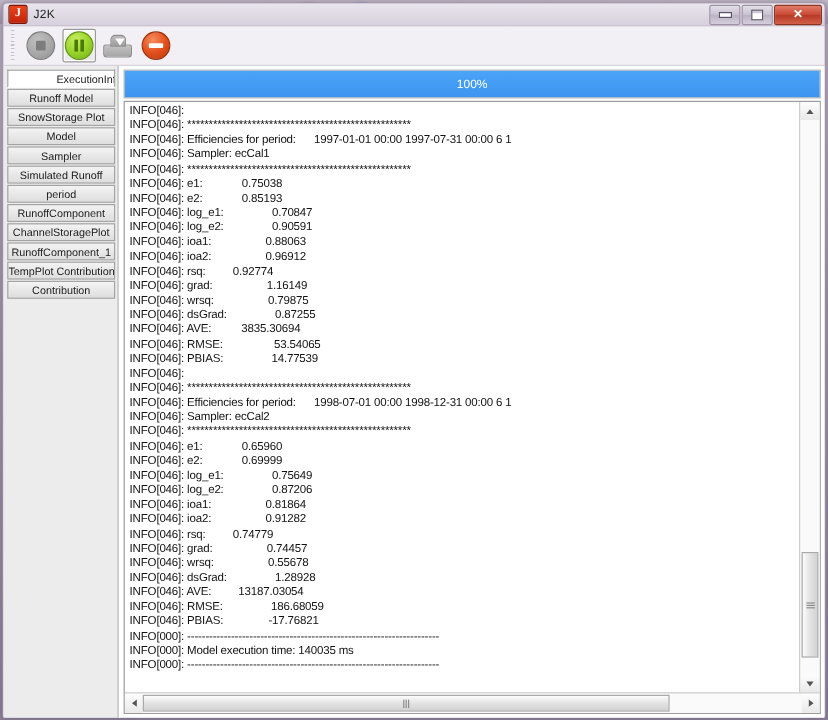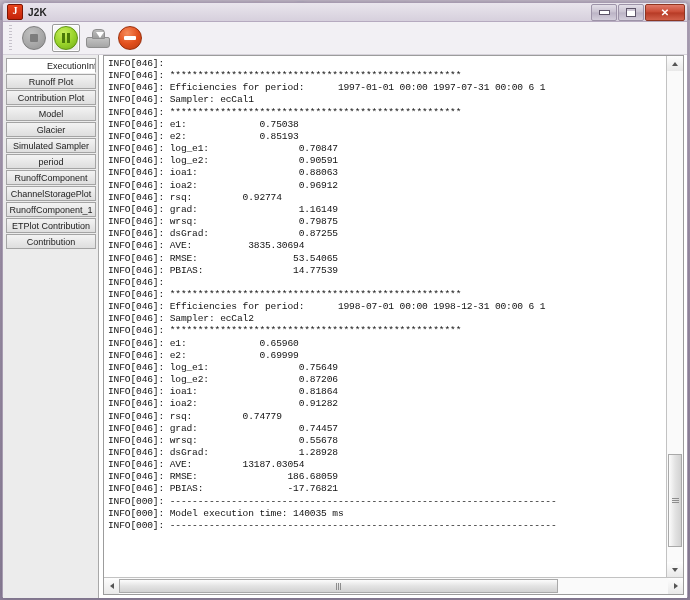--- a/index.html
+++ b/index.html
@@ -53,21 +53,21 @@
     width: 14px; height: 14px; margin-left: 4px;
     background: linear-gradient(180deg,#e8441c 0%, #c3230a 100%);
     border: 1px solid #7c1403;
     border-radius: 2px;
     color: #fff; font-weight: bold; font-size: 10px;
     line-height: 12px; text-align: center;
     font-family: "Liberation Serif", serif;
     flex: 0 0 auto;
   }
   .win-title {
-    margin-left: 5px; font-size: 10px; color: #222; font-weight: bold;
+    margin-left: 5px; font-size: 10px; color: #222; font-weight: normal;
     letter-spacing: .2px;
   }
   .win-ctrls { position: absolute; right: 2px; top: 1px; display: flex; gap: 1px; }
   .wbtn {
     width: 24px; height: 15px;
     border: 1px solid #9d93a8;
     border-radius: 2px;
     background: linear-gradient(180deg,#e3dfe8 0%, #c8c1d0 48%, #bbb3c5 52%, #d4cedb 100%);
     display: flex; align-items: center; justify-content: center;
   }
@@ -196,21 +196,21 @@
   }
   #log-outer {
     flex: 1; position: relative; margin: 0 3px 3px 3px;
     border: 1px solid #9c9c9c; background: #fff;
     display: flex; flex-direction: column; overflow: hidden;
     box-sizing: border-box;
   }
   #log-row { flex: 1; display: flex; overflow: hidden; }
   #log-text {
     flex: 1;
-    font-family: Liberation Mono, monospace;
+    font-family: Liberation Sans, sans-serif;
     font-size: 9.6px;
     line-height: 12.15px;
     color: #121212;
     white-space: pre;
     padding: 2px 0 0 4px;
     overflow: hidden;
     box-sizing: border-box;
     letter-spacing: -0.15px;
   }
 
@@ -320,35 +320,39 @@
       <div class="circ red">
         <span class="minus-icon"></span>
       </div>
     </div>
   </div>
 
   <div id="content">
 
     <div id="sidebar">
         <div class="tab active"><span>ExecutionInfo</span></div>
-        <div class="tab"><span>Runoff Plot</span></div>
-        <div class="tab"><span>Contribution Plot</span></div>
+        <div class="tab"><span>Runoff Model</span></div>
+        <div class="tab"><span>SnowStorage Plot</span></div>
         <div class="tab"><span>Model</span></div>
-        <div class="tab"><span>Glacier</span></div>
-        <div class="tab"><span>Simulated Sampler</span></div>
+        <div class="tab"><span>Sampler</span></div>
+        <div class="tab"><span>Simulated Runoff</span></div>
         <div class="tab"><span>period</span></div>
         <div class="tab"><span>RunoffComponent</span></div>
         <div class="tab"><span>ChannelStoragePlot</span></div>
         <div class="tab"><span>RunoffComponent_1</span></div>
-        <div class="tab"><span>ETPlot Contribution</span></div>
+        <div class="tab"><span>TempPlot Contribution</span></div>
         <div class="tab"><span>Contribution</span></div>
       </div>
 
     <div id="logpanel">
 
+      <div id="progress-wrap">
+        <div id="progress-fill" style="width: 100%; background: linear-gradient(rgb(75, 164, 247) 0%, rgb(61, 149, 240) 100%);"></div>
+        <div id="progress-label">100%</div>
+      </div>
 
       <div id="log-outer">
         <div id="log-row">
           <div id="log-text">INFO[046]: 
 INFO[046]: ****************************************************
 INFO[046]: Efficiencies for period:      1997-01-01 00:00 1997-07-31 00:00 6 1
 INFO[046]: Sampler: ecCal1
 INFO[046]: ****************************************************
 INFO[046]: e1:             0.75038
 INFO[046]: e2:             0.85193

